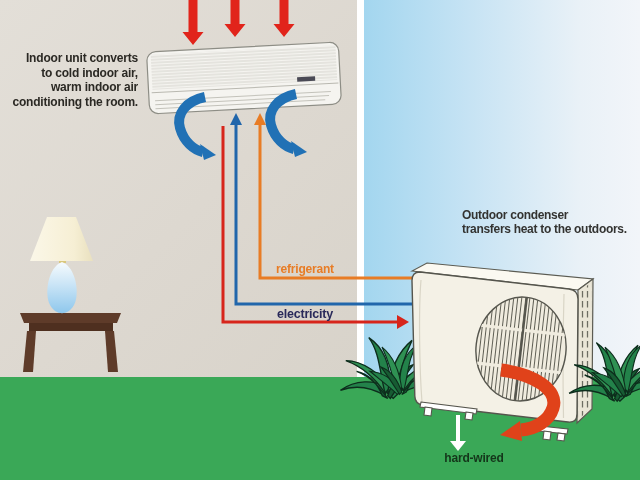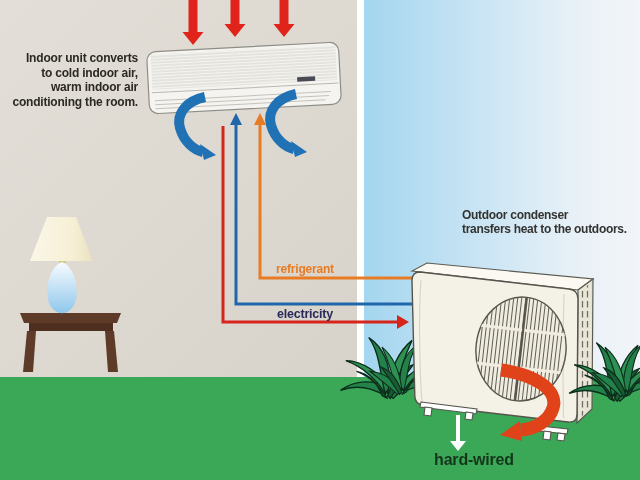--- a/index.html
+++ b/index.html
@@ -19,21 +19,21 @@
   .caption{position:absolute;z-index:5;font-weight:700;letter-spacing:-0.2px;}
   #indoor-caption{left:4px;top:51px;width:134px;text-align:right;
                   font-size:12px;line-height:14.5px;color:#2b2924;}
   #outdoor-caption{left:462px;top:209px;width:180px;text-align:left;
                    font-size:12px;line-height:13.5px;color:#333331;letter-spacing:-0.3px;}
   #electricity-label{left:270px;top:262px;width:70px;text-align:center;
                      font-size:12px;color:#e87c25;}
   #refrigerant-label{left:268px;top:307px;width:74px;text-align:center;
                      font-size:12.5px;color:#29295a;}
   #hard-wired-label{left:428px;top:451px;width:92px;text-align:center;
-                    font-size:16px;color:#14351a;}
+                    font-size:12px;color:#14351a;}
 </style>
 </head>
 <body>
 
 <div class="layer" id="wall"></div>
 <div class="layer" id="wall-edge"></div>
 <div class="layer" id="sky"></div>
 <div class="layer" id="grass"></div>
 
 <svg class="layer" id="art" viewBox="0 0 640 480">

